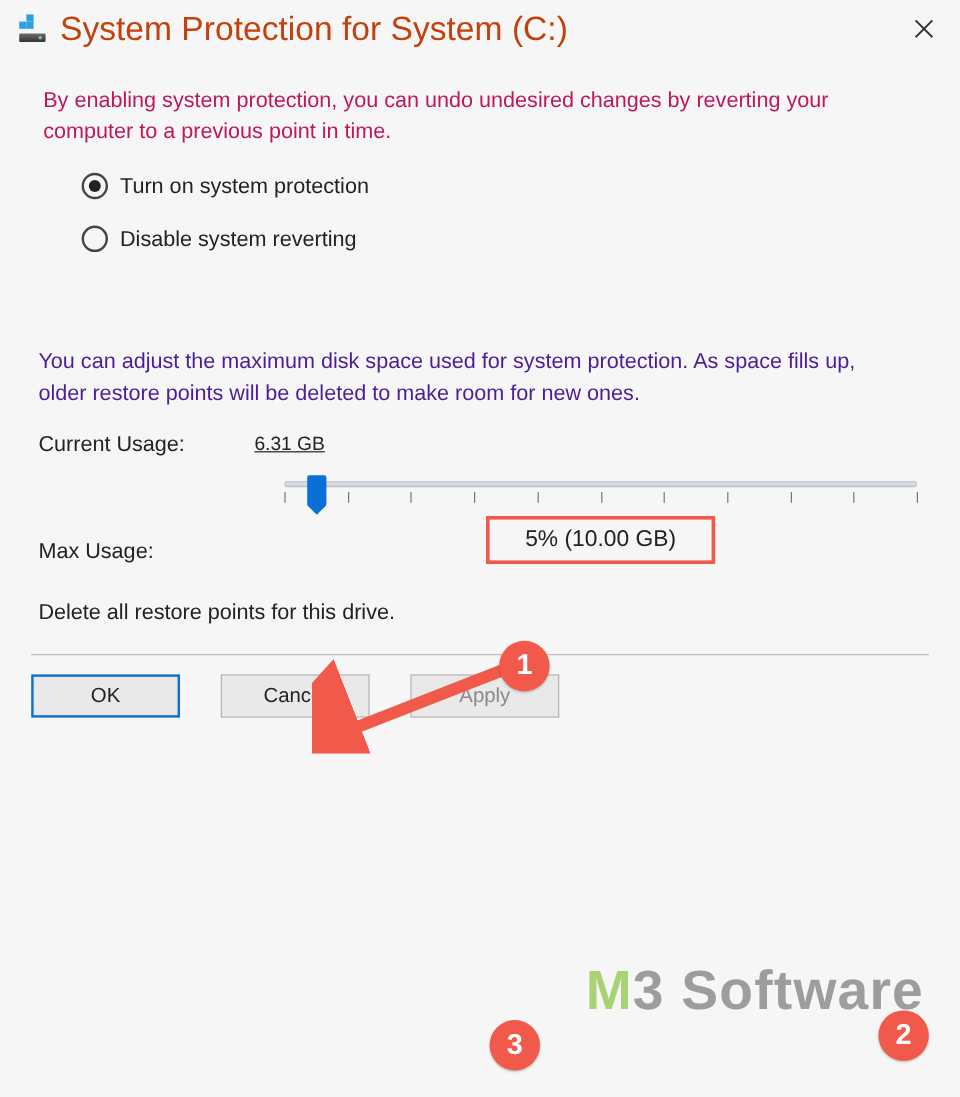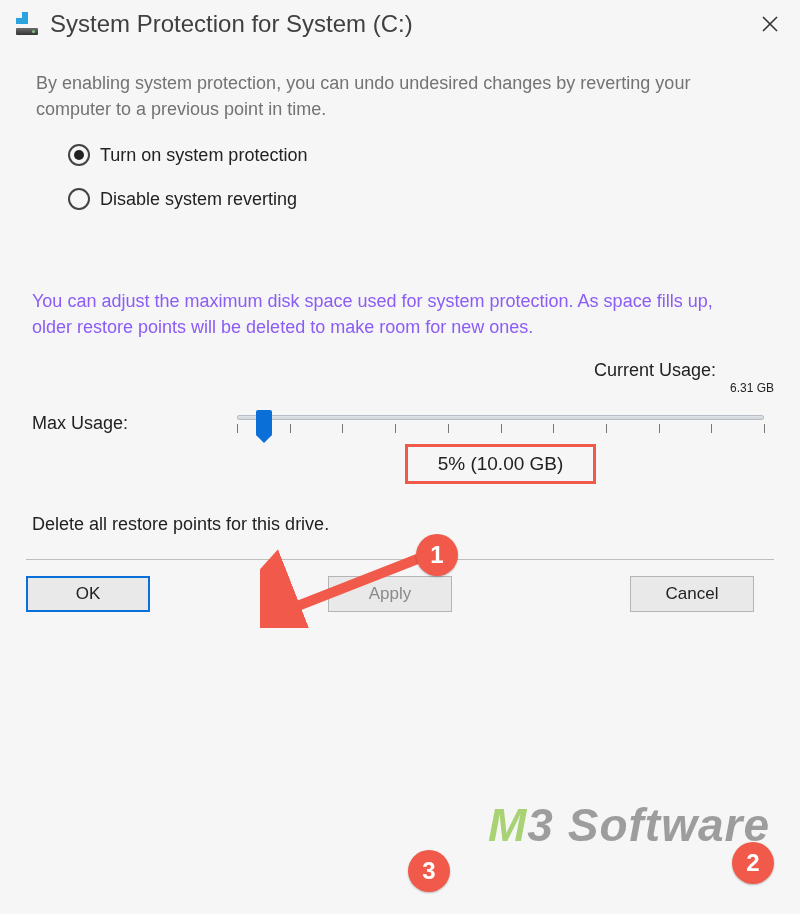--- a/index.html
+++ b/index.html
@@ -23,22 +23,22 @@
     align-items: center;
     padding: 6px 10px 10px 16px;
     height: 52px;
   }
   .titlebar .icon {
     width: 24px; height: 24px;
     margin-right: 10px;
     position: relative;
   }
   .titlebar .title {
-    font-size: 24px;
-    color: #404040;
+    font-size: 28px;
+    color: #c2410c;
   }
   .titlebar .close {
     margin-left: auto;
     width: 40px; height: 40px;
     display: flex; align-items: center; justify-content: center;
     font-size: 20px;
     color: #333;
     cursor: pointer;
   }
   .titlebar .close svg { width: 18px; height: 18px; }
@@ -61,21 +61,21 @@
     color: #333;
   }
   .section-head .rule {
     flex: 1;
     border-top: 1px solid #bfbfbf;
     height: 0;
   }
 
   .restore-desc {
     font-size: 18px;
-    color: #737373;
+    color: #be185d;
     line-height: 1.45;
     margin: 0 0 22px 10px;
     max-width: 700px;
   }
 
   .radio-group {
     margin-left: 42px;
   }
   .radio-row {
     display: flex;
@@ -93,44 +93,44 @@
   }
   .radio-inner {
     width: 10px; height: 10px;
     border-radius: 50%;
     background: #222;
   }
   .radio-label { font-size: 18px; text-align: right; }
 
   .disk-desc {
     font-size: 18px;
-    color: #8b5cf6;
+    color: #4c1d95;
     line-height: 1.45;
     margin: 0 0 20px 6px;
     max-width: 720px;
   }
 
   .usage-row {
     display: flex;
-    align-items: flex-end;
+    align-items: center;
     margin-left: 6px;
     margin-bottom: 16px;
-    flex-direction: column;
   }
   .usage-label {
     width: 180px;
     font-size: 18px;
   }
   .usage-val {
-    font-size: 12px;
+    font-size: 16px;
+    text-decoration: underline;
   }
 
   .slider-row {
     display: flex;
-    align-items: flex-start;
+    align-items: flex-end;
     margin-left: 6px;
     gap: 25px;
   }
   .slider-label {
     width: 180px;
     padding-top: 2px;
     font-size: 18px;
   }
   .slider-wrap {
     flex: 1;
@@ -213,21 +213,21 @@
   }
 
   .hr {
     border: none;
     border-top: 1px solid #bfbfbf;
     margin: 24px 0 16px 0;
   }
 
   .buttons-row {
     display: flex;
-    justify-content: space-between;
+    justify-content: flex-start;
     gap: 34px;
     padding-right: 20px;
   }
   .btn.primary {
     border: 2px solid #0a6fd6;
     background: #e9e9e9;
   }
 
   
   .anno {
@@ -267,21 +267,20 @@
     background: #7fc77f;
   }
 
   
   .watermark {
     position: absolute;
     right: 30px;
     bottom: 62px;
     font-size: 46px;
     font-weight: 700;
-    font-style: italic;
     opacity: 0.65;
     letter-spacing: 1px;
     white-space: nowrap;
   }
   .watermark .m { color: #7fbf2f; }
   .watermark .three { color: #6e6e6e; }
   .watermark .rest { color: #6e6e6e; font-weight: 600; }
 </style>
 </head>
 <body>
@@ -359,22 +358,22 @@
     </div>
 
     <div class="delete-row">
       <div class="delete-text">Delete all restore points for this drive.</div>
     </div>
 
     <hr class="hr">
 
     <div class="buttons-row">
       <button class="btn primary">OK</button>
+      <button class="btn">Cancel</button>
       <button class="btn disabled">Apply</button>
-      <button class="btn">Cancel</button>
     </div>
 
   </div>
 
   <div class="watermark">
     <span class="m">M</span><span class="three">3</span><span class="rest"> Software</span>
   </div>
 
   <svg class="anno" style="left:260px; top:538px;" width="180" height="90">
     <defs>

